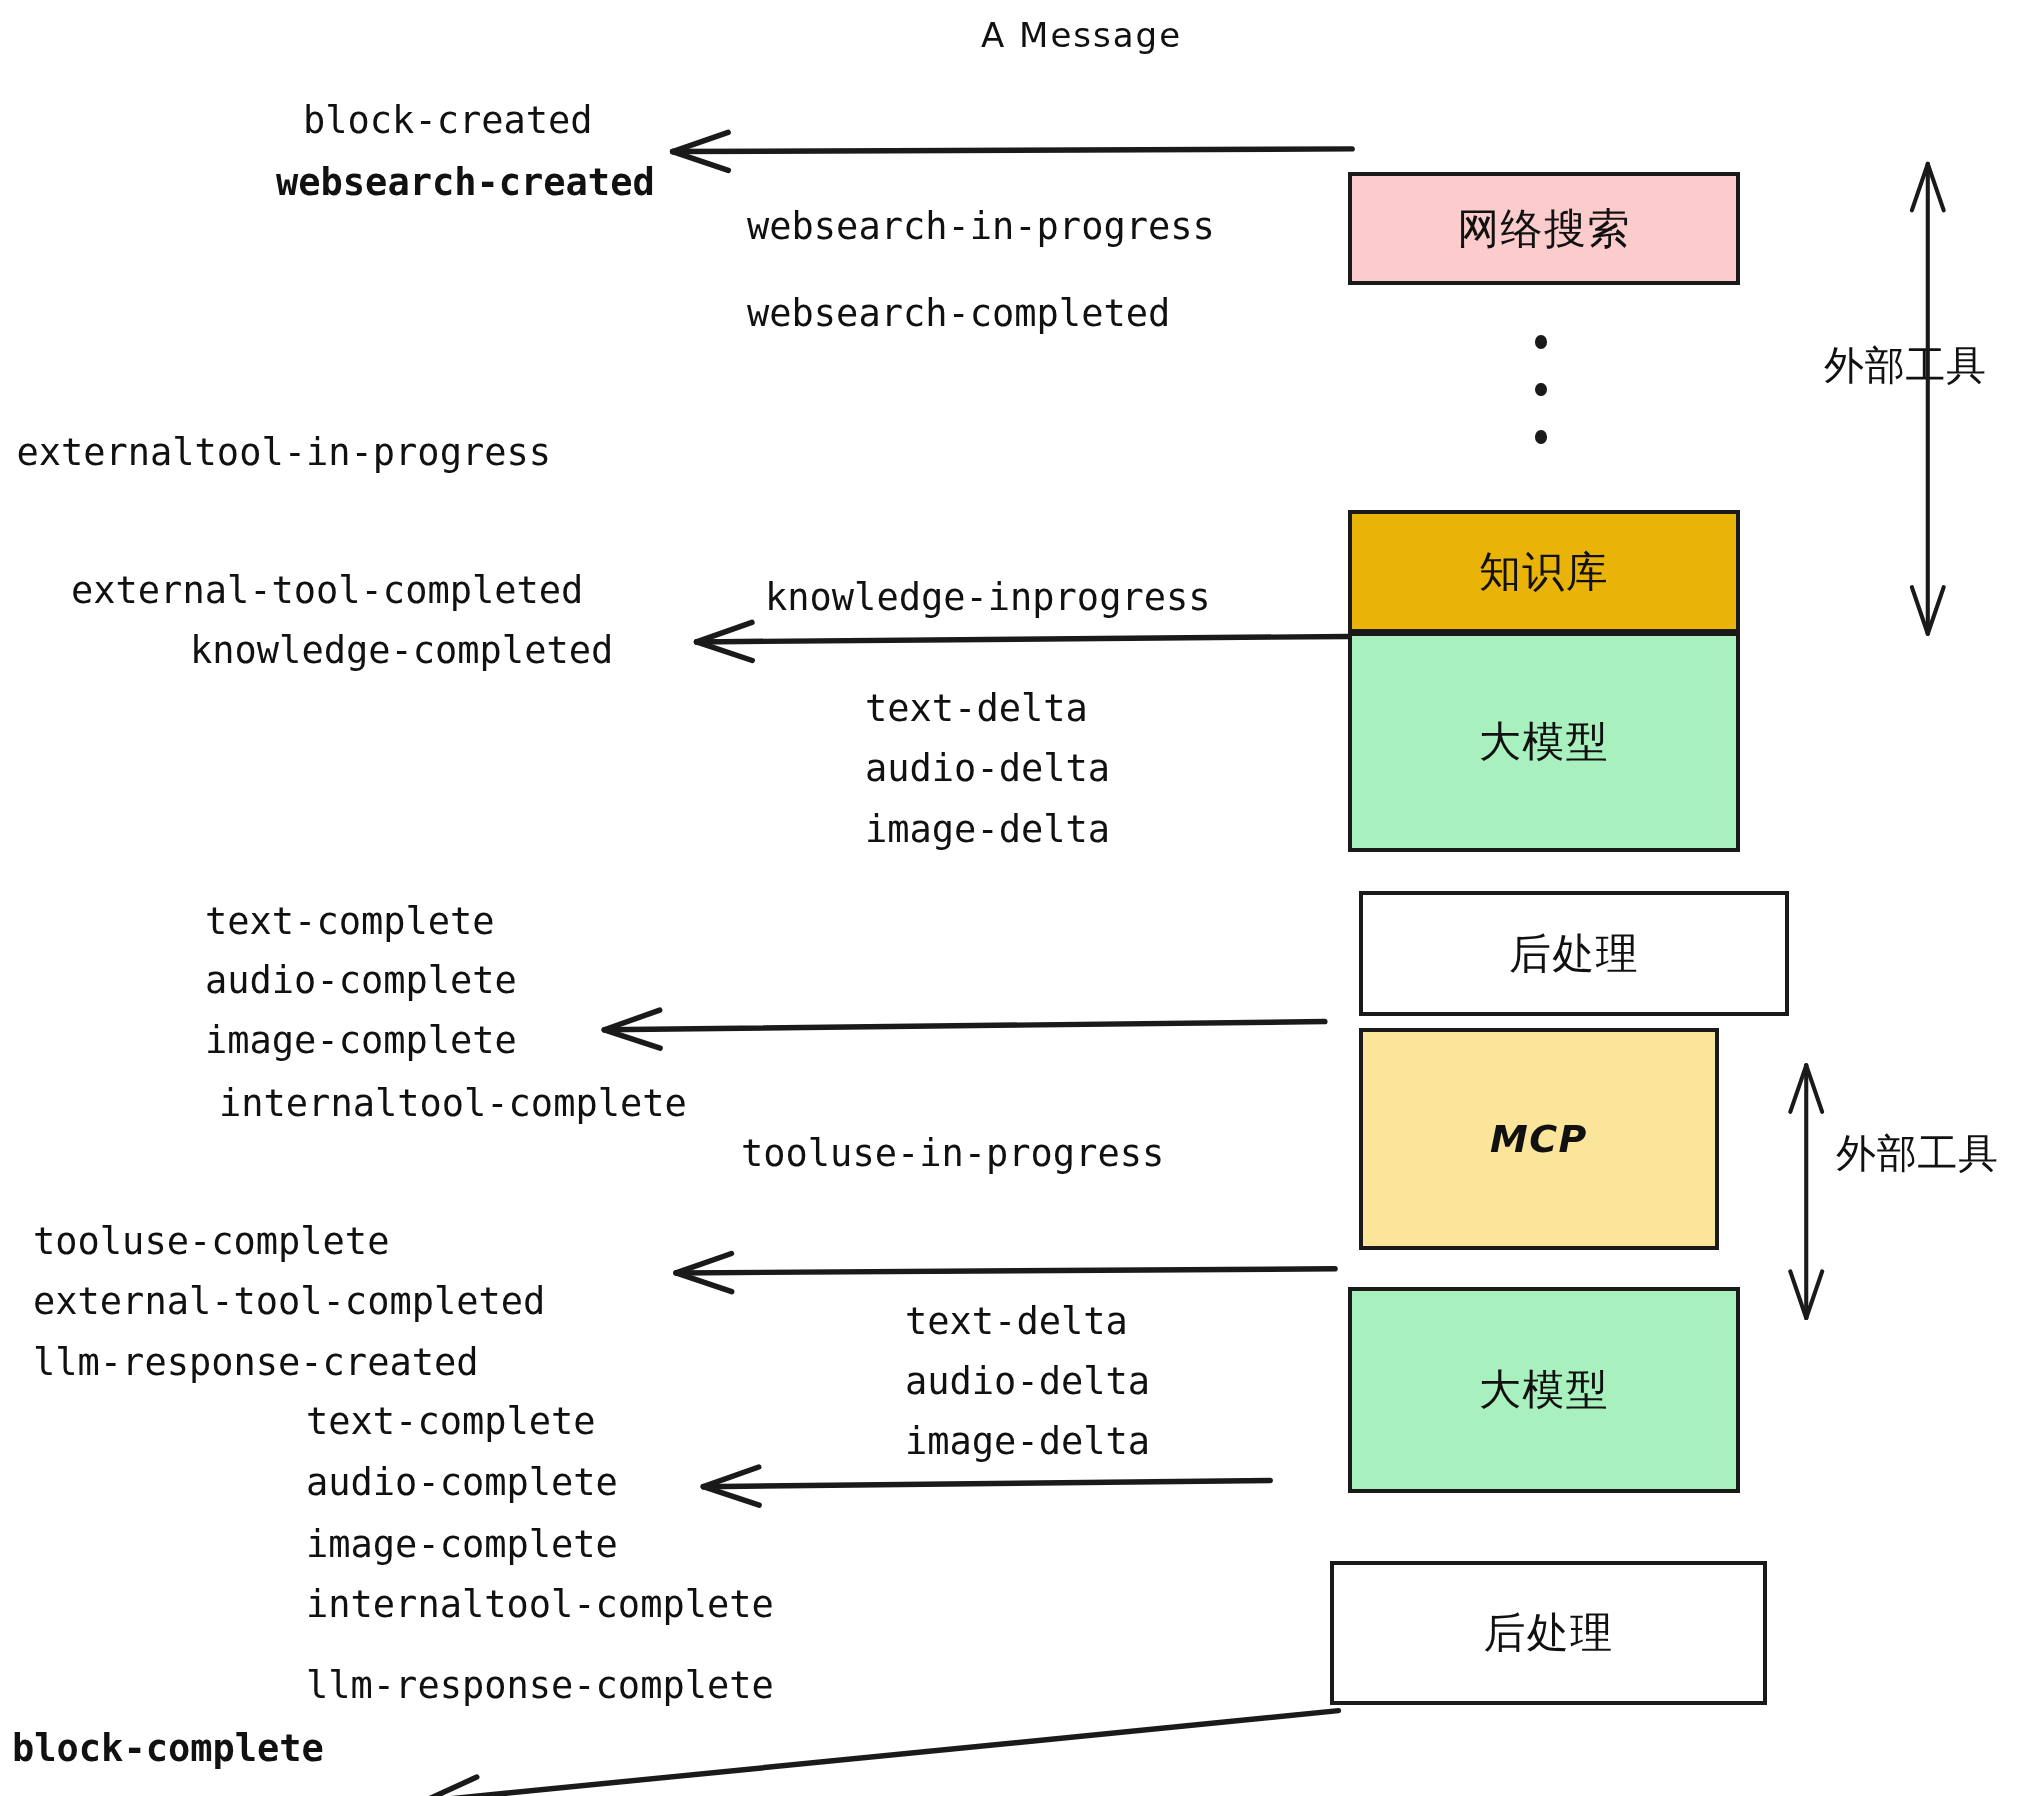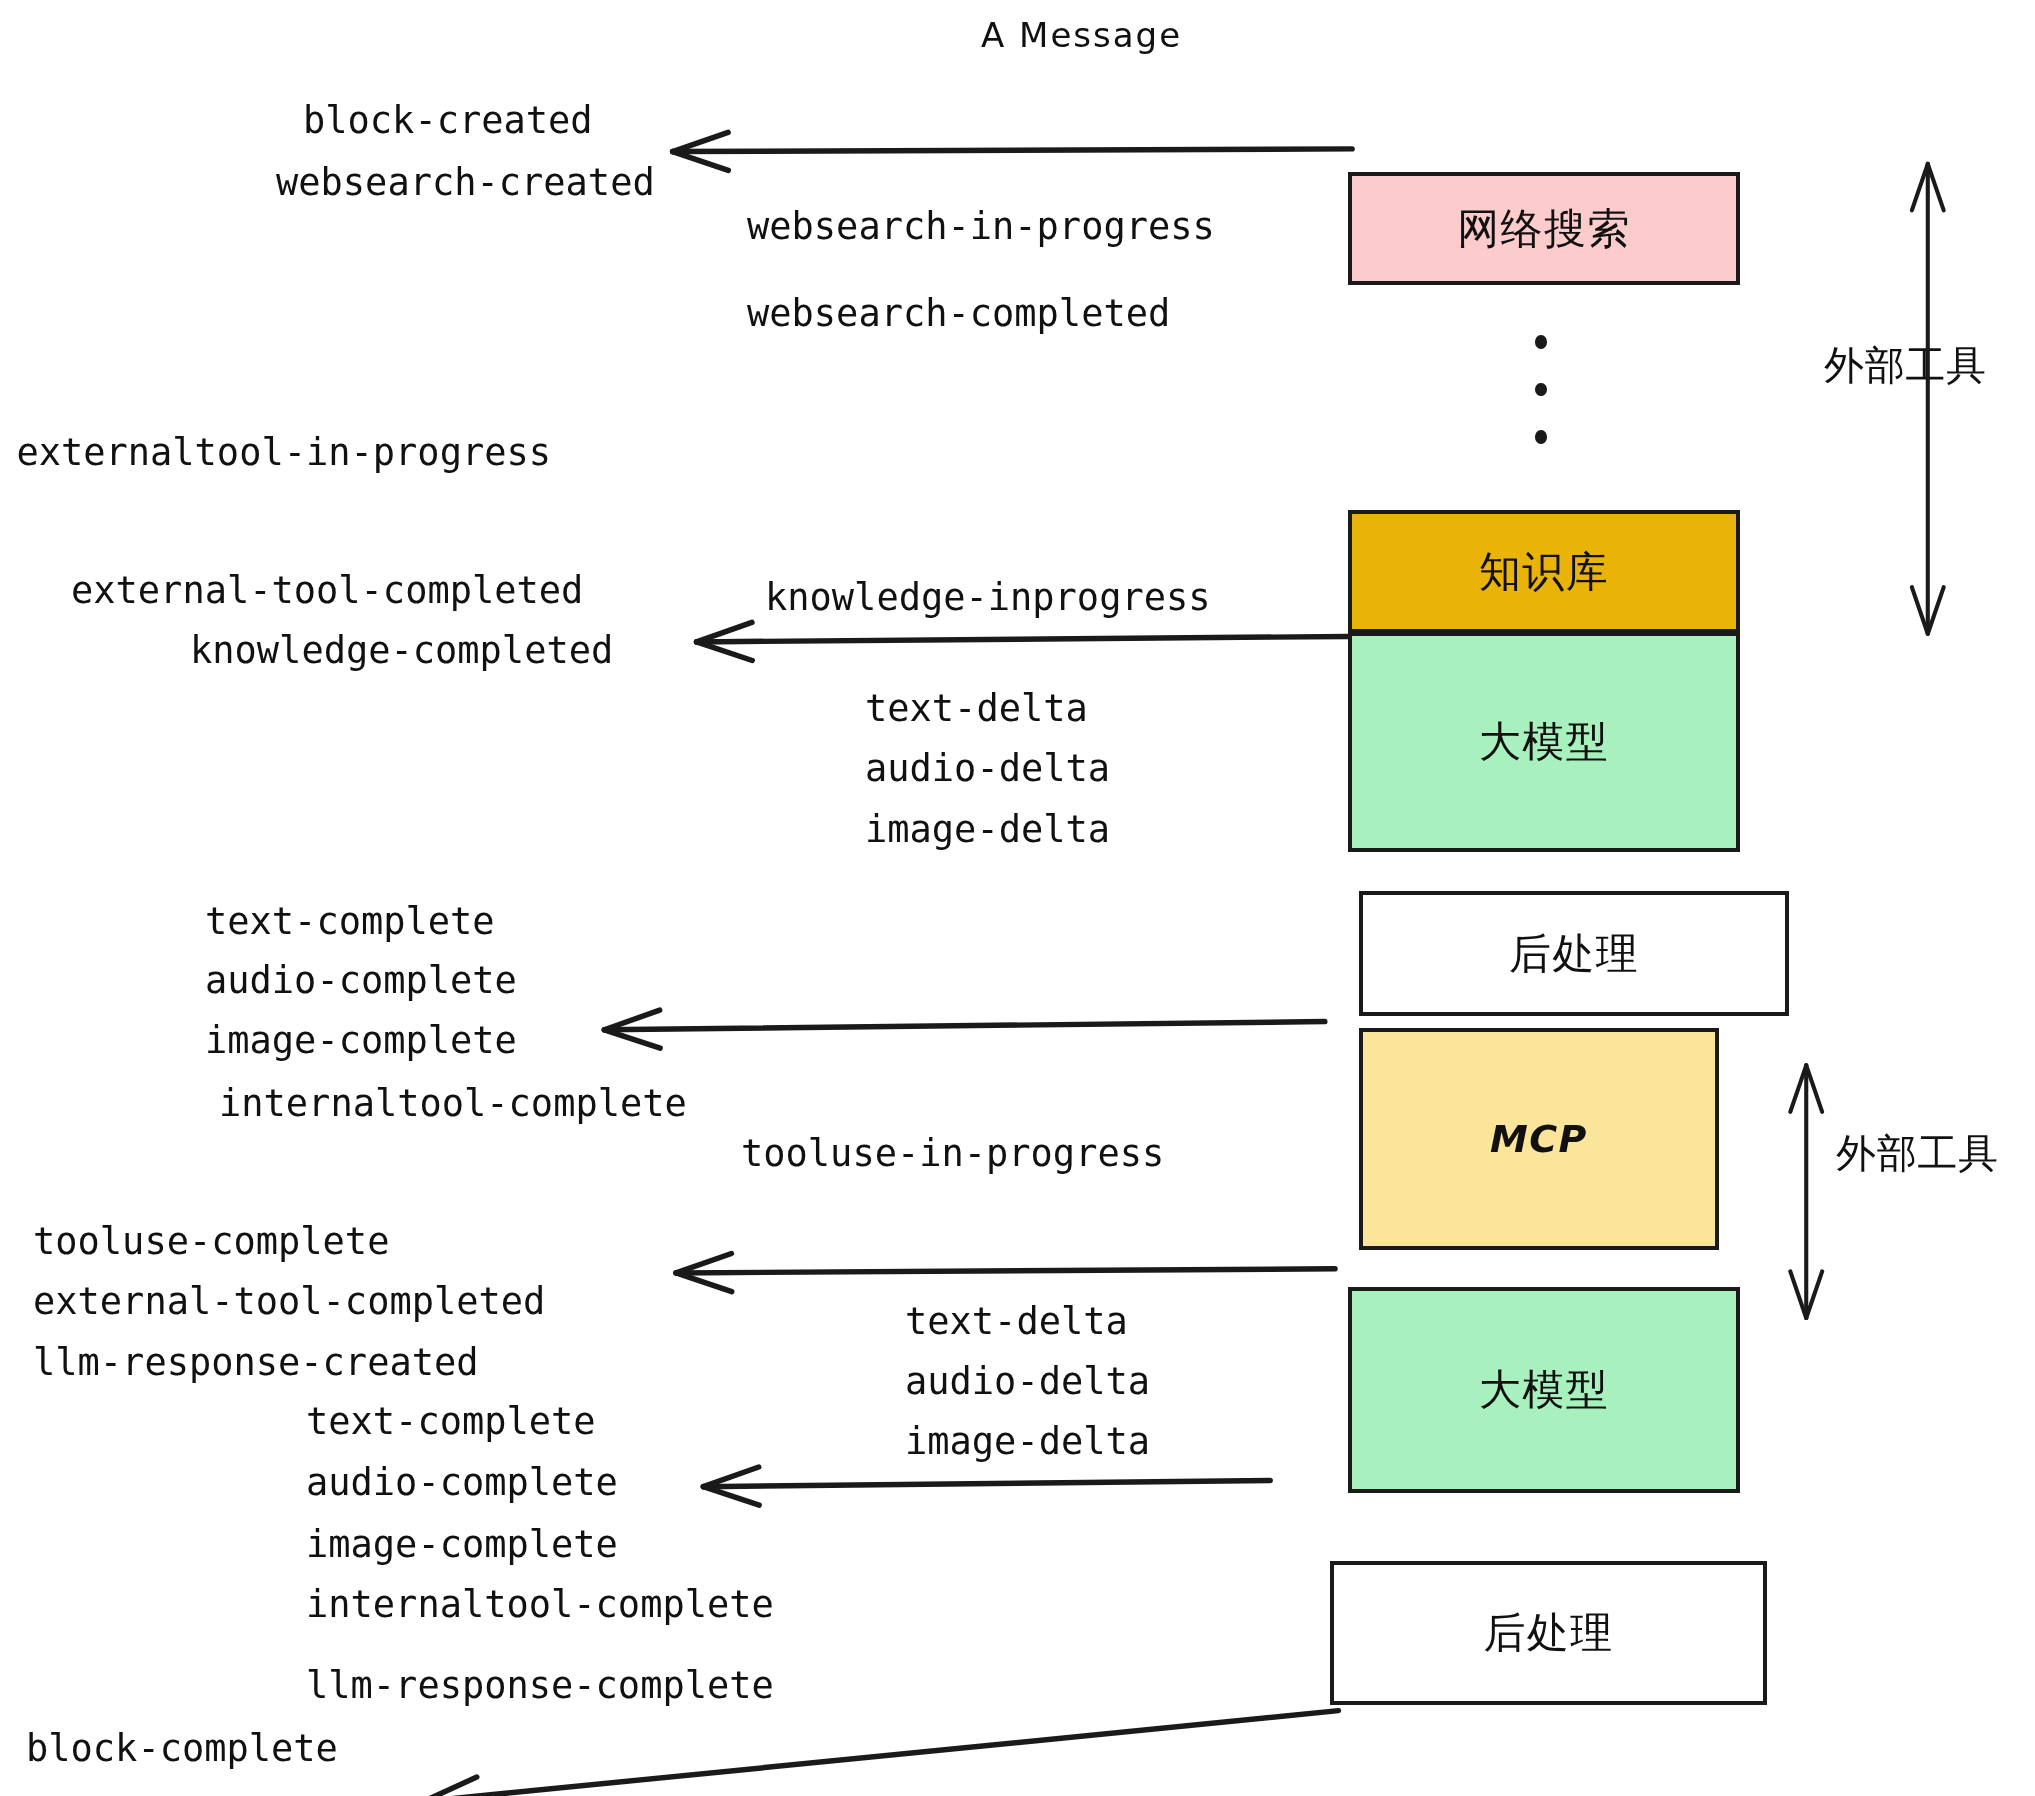--- a/index.html
+++ b/index.html
@@ -108,21 +108,21 @@
       <div class="node" style="left: 1348px; top: 1287px; width: 392px; height: 206px; background: rgb(168, 240, 189);">
         <span class="node-label">大模型</span>
       </div>
       <div class="node" style="left: 1330px; top: 1561px; width: 437px; height: 144px; background: rgb(255, 255, 255);">
         <span class="node-label">后处理</span>
       </div>
     </div>
 
   <div id="events-layer">
       <div class="evt" style="left: 303px; top: 102px;">block-created</div>
-      <div class="evt" style="left: 276px; top: 164px;">websearch-created</div>
+      <div class="evt" style="left: 276px; top: 164px; font-weight: bold;">websearch-created</div>
       <div class="evt" style="left: 747px; top: 208px;">websearch-in-progress</div>
       <div class="evt" style="left: 747px; top: 295px;">websearch-completed</div>
       <div class="evt" style="left: 16.4px; top: 394px; margin-top: 40px;">externaltool-in-progress</div>
       <div class="evt" style="left: 765px; top: 543px; margin-top: 36px;">knowledge-inprogress</div>
       <div class="evt" style="left: 71px; top: 572px;">external-tool-completed</div>
       <div class="evt" style="left: 190px; top: 632px;">knowledge-completed</div>
       <div class="evt" style="left: 865px; top: 690px;">text-delta</div>
       <div class="evt" style="left: 865px; top: 750px;">audio-delta</div>
       <div class="evt" style="left: 865px; top: 811px;">image-delta</div>
       <div class="evt" style="left: 205px; top: 903px;">text-complete</div>
@@ -134,21 +134,21 @@
       <div class="evt" style="left: 33px; top: 1283px;">external-tool-completed</div>
       <div class="evt" style="left: 905px; top: 1303px;">text-delta</div>
       <div class="evt" style="left: 33px; top: 1344px;">llm-response-created</div>
       <div class="evt" style="left: 905px; top: 1363px;">audio-delta</div>
       <div class="evt" style="left: 306px; top: 1403px;">text-complete</div>
       <div class="evt" style="left: 905px; top: 1423px;">image-delta</div>
       <div class="evt" style="left: 306px; top: 1464px;">audio-complete</div>
       <div class="evt" style="left: 306px; top: 1526px;">image-complete</div>
       <div class="evt" style="left: 306px; top: 1586px;">internaltool-complete</div>
       <div class="evt" style="left: 306px; top: 1647px; margin-top: 20px;">llm-response-complete</div>
-      <div class="evt" style="left: 26px; top: 1730px;">block-complete</div>
+      <div class="evt" style="left: 12px; top: 1730px; font-weight: bold;">block-complete</div>
     </div>
 
   <div id="side-labels-layer">
       <div class="side-label" style="left: 1824px; top: 338px;">外部工具</div>
       <div class="side-label" style="left: 1836px; top: 1126px;">外部工具</div>
     </div>
 
   <div class="dots" id="ellipsis" style="left: 1535px; top: 335px; height: 109px;">
       <div class="dot"></div>
       <div class="dot"></div>

